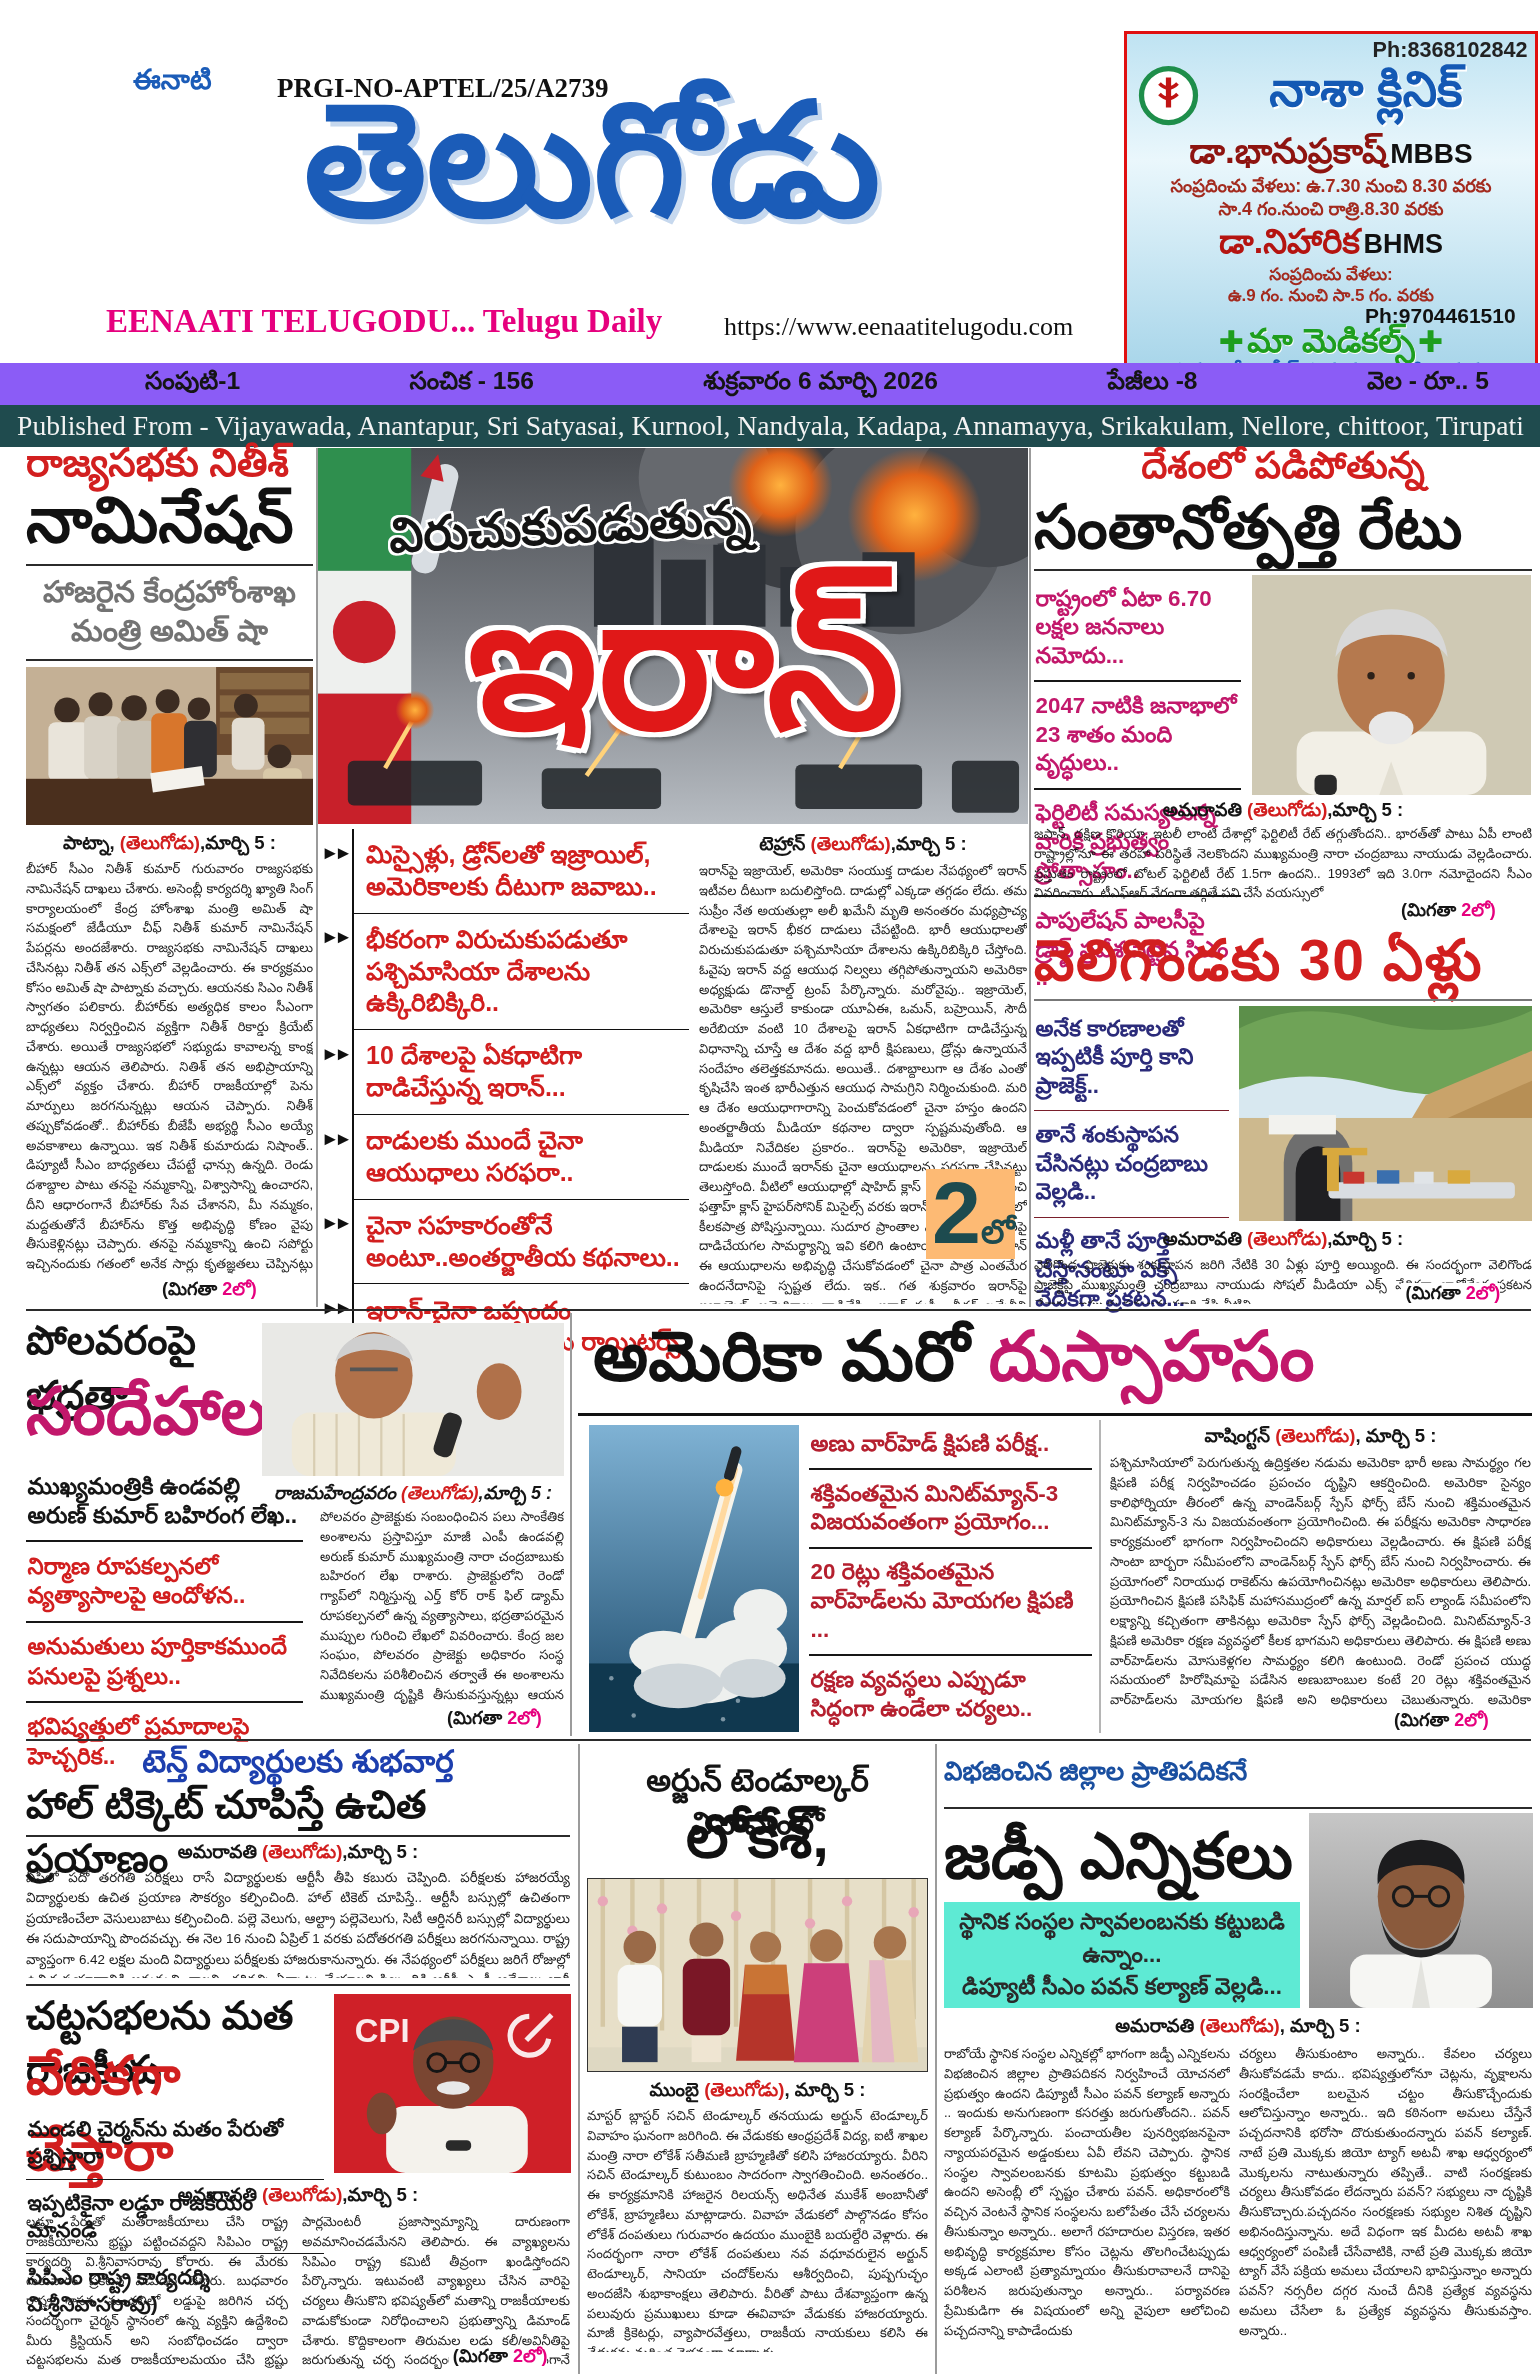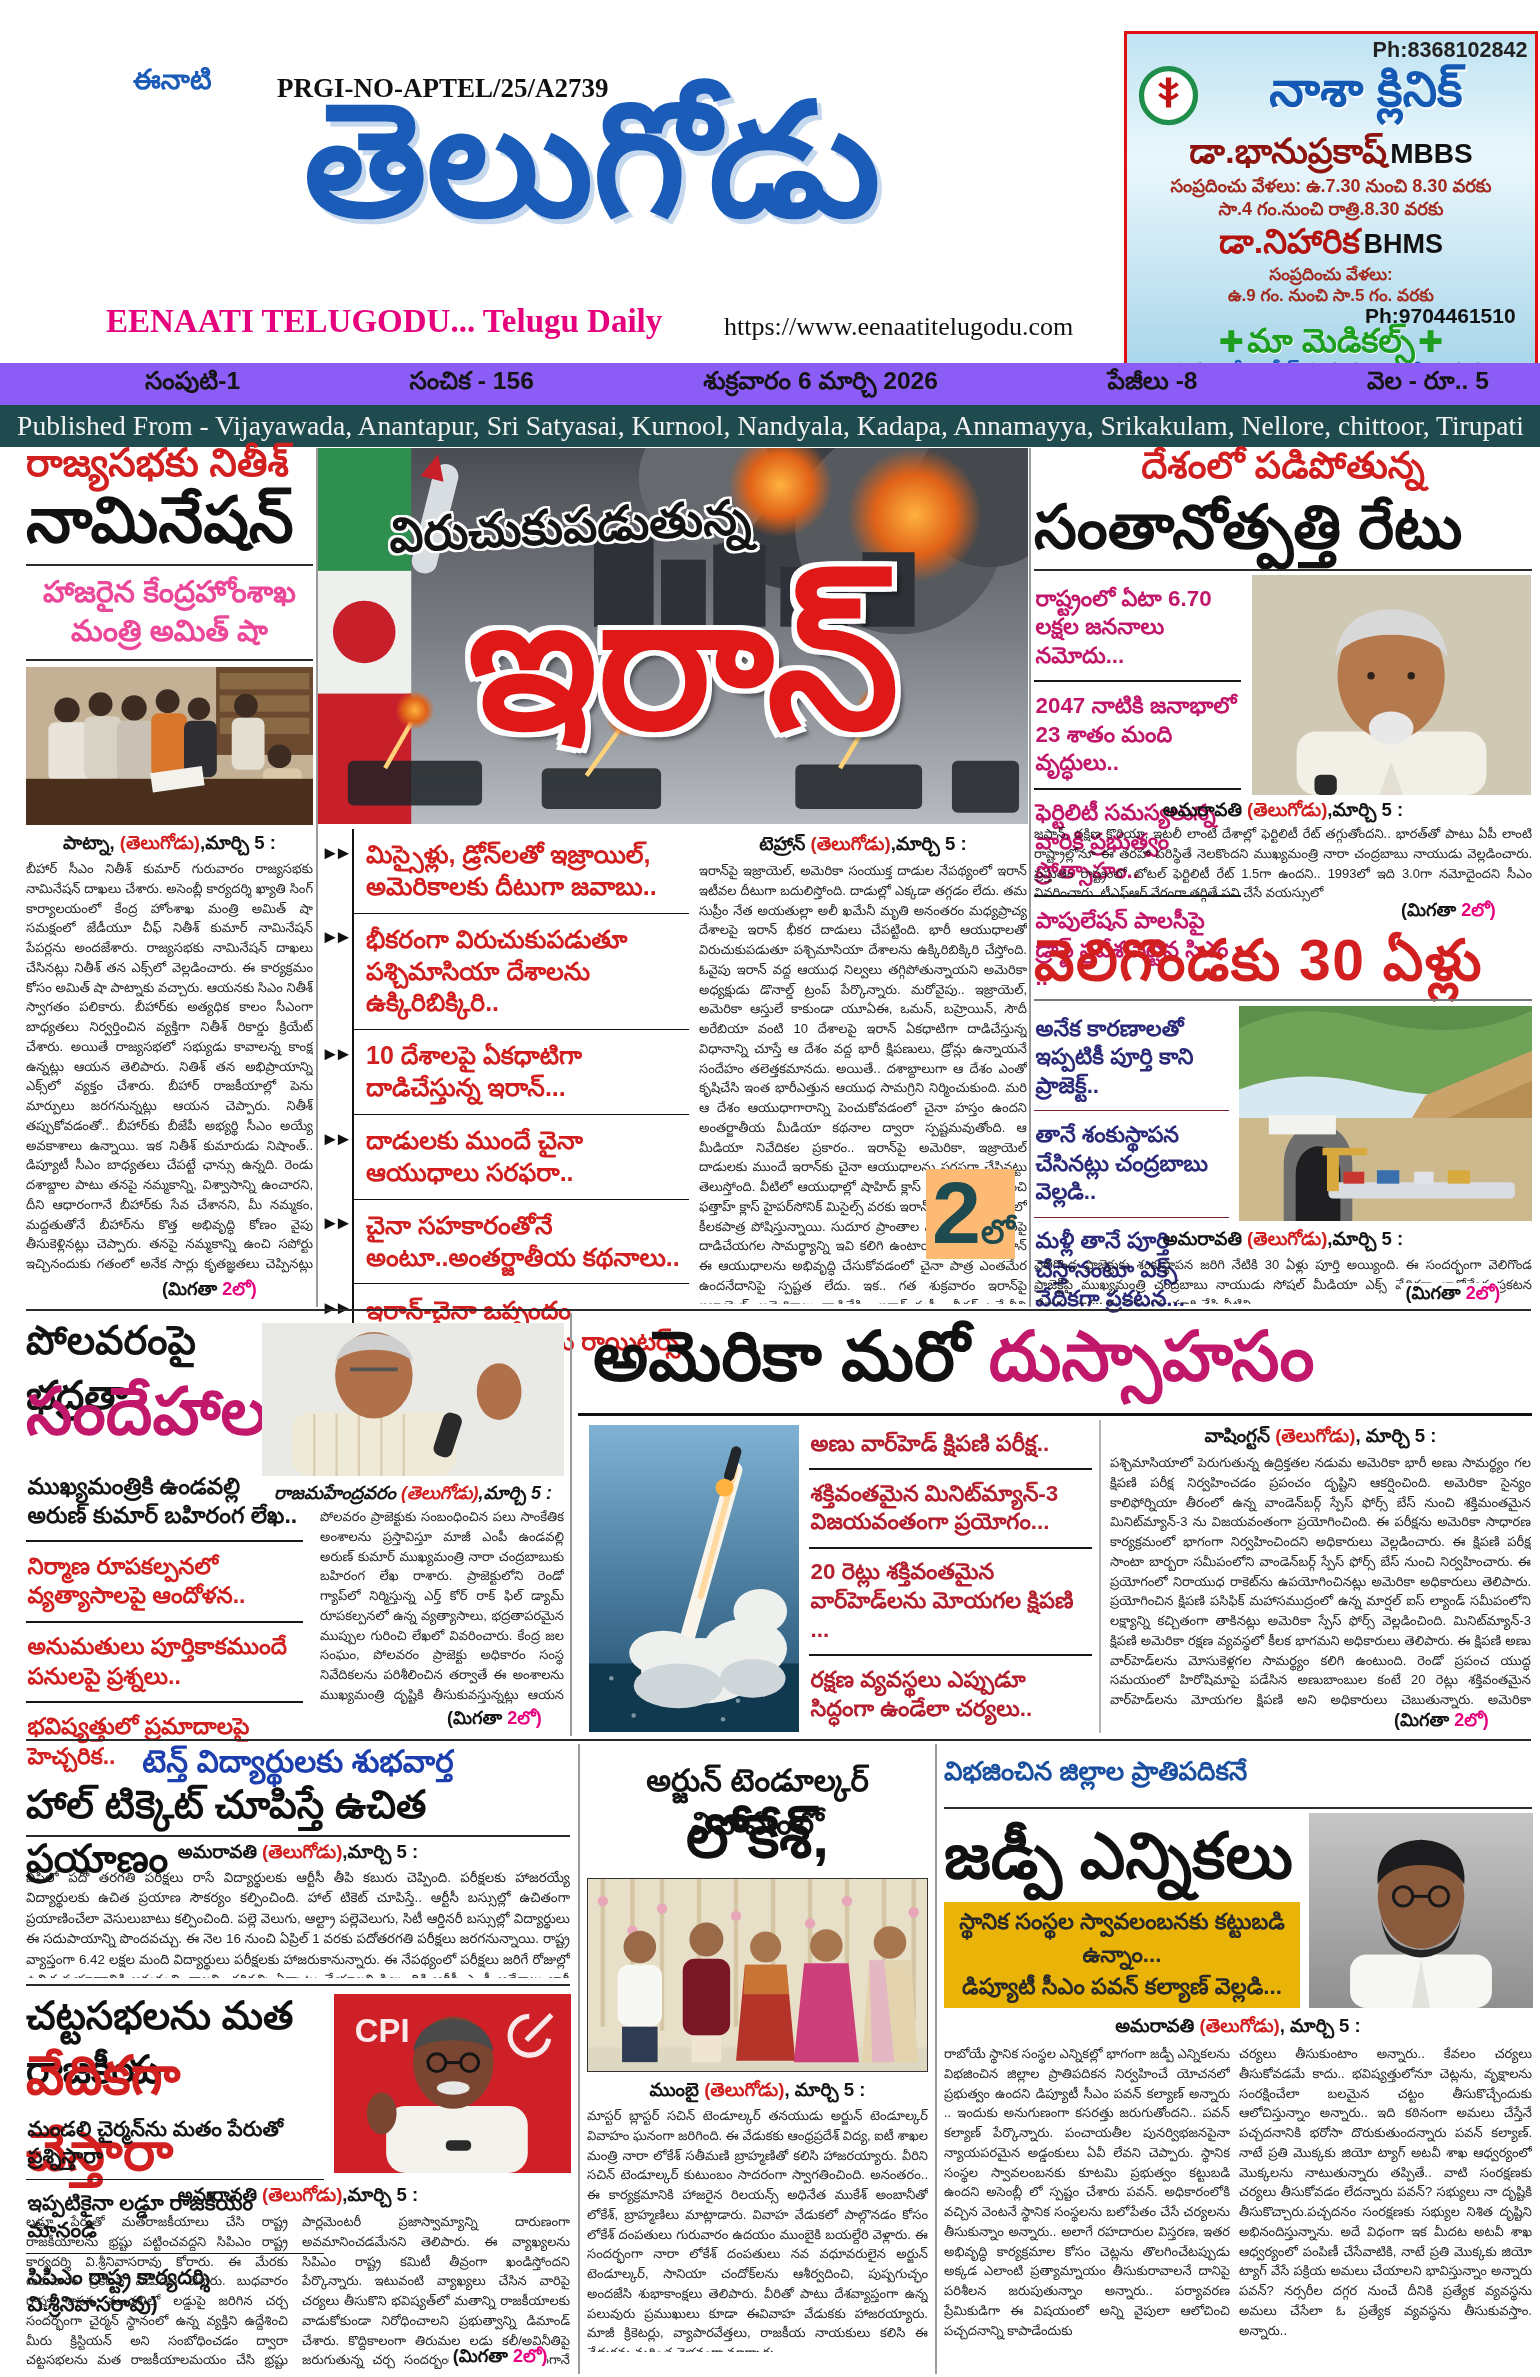--- a/index.html
+++ b/index.html
@@ -89,21 +89,21 @@
     <span class="b" style="font-size:24.6px;">పేజీలు -8</span>
     <span class="b" style="font-size:24.6px;">వెల - రూ.. 5</span>
   </div>
 
   <div class="abs serif ctr" style="left:0;top:405px;width:1541px;height:42px;background:#1f4b4e;color:#f3f3f3;font-size:27.6px;line-height:42px;">Published From - Vijayawada, Anantapur, Sri Satyasai, Kurnool, Nandyala, Kadapa, Annamayya, Srikakulam, Nellore, chittoor, Tirupati</div>
 
   <section>
     <div class="abs b" style="left:26px;top:441px;width:291px;font-size:39px;color:#d21f1f;">రాజ్యసభకు నితీశ్</div>
     <div class="abs b" style="left:26px;top:483px;width:291px;font-size:64px;color:#111;">నామినేషన్</div>
     <div class="hrule" style="left:26px;top:564px;width:287px;height:1.5px;"></div>
-    <div class="abs b ctr" style="left:26px;top:572px;width:287px;font-size:30px;line-height:1.3;color:#ec4899;">హాజరైన కేంద్రహోంశాఖ మంత్రి అమిత్ షా</div>
+    <div class="abs b ctr" style="left:26px;top:572px;width:287px;font-size:30px;line-height:1.3;color:#737373;">హాజరైన కేంద్రహోంశాఖ మంత్రి అమిత్ షా</div>
     <div class="hrule" style="left:26px;top:659px;width:287px;height:1.5px;"></div>
     <div class="photo" style="left:26px;top:667px;width:287px;height:158px;">
       <svg viewBox="0 0 385 212" preserveAspectRatio="none">
         <rect width="385" height="212" fill="#c4b095"></rect>
         <rect x="255" y="0" width="130" height="118" fill="#6b4a2f"></rect>
         <rect x="260" y="8" width="120" height="22" fill="#8a6a44"></rect>
           <rect x="260" y="38" width="120" height="22" fill="#8a6a44"></rect>
           <rect x="260" y="68" width="120" height="22" fill="#8a6a44"></rect>
         <g fill="#3c2c22">
           <circle cx="55" cy="58" r="17"></circle>
@@ -499,21 +499,21 @@
     <div class="abs dateline" style="left:587px;top:2079px;width:341px;">
       <span>ముంబై</span> <span class="brand">(తెలుగోడు)</span><span>, మార్చి 5 :</span>
     </div>
     <div class="abs bodytext" style="left:587px;top:2106px;width:341px;height:246px;">మాస్టర్ బ్లాస్టర్ సచిన్ టెండూల్కర్ తనయుడు అర్జున్ టెండూల్కర్ వివాహం ఘనంగా జరిగింది. ఈ వేడుకకు ఆంధ్రప్రదేశ్ విద్య, ఐటీ శాఖల మంత్రి నారా లోకేశ్ సతీమణి బ్రాహ్మణితో కలిసి హాజరయ్యారు. వీరిని సచిన్ టెండూల్కర్ కుటుంబం సాదరంగా స్వాగతించింది. అనంతరం.. ఈ కార్యక్రమానికి హాజరైన రిలయన్స్ అధినేత ముకేశ్ అంబానీతో లోకేశ్, బ్రాహ్మణిలు మాట్లాడారు. వివాహ వేడుకలో పాల్గొనడం కోసం లోకేశ్ దంపతులు గురువారం ఉదయం ముంబైకి బయల్దేరి వెళ్లారు. ఈ సందర్భంగా నారా లోకేశ్ దంపతులు నవ వధూవరులైన అర్జున్ టెండూల్కర్, సానియా చందోక్‌లను ఆశీర్వదించి, పుష్పగుచ్ఛం అందజేసి శుభాకాంక్షలు తెలిపారు. వీరితో పాటు దేశవ్యాప్తంగా ఉన్న పలువురు ప్రముఖులు కూడా ఈవివాహ వేడుకకు హాజరయ్యారు. మాజీ క్రికెటర్లు, వ్యాపారవేత్తలు, రాజకీయ నాయకులు కలిసి ఈ వేడుకను మరింత వైభవంగా మార్చారు.</div>
   </section>
 
   <section>
     <div class="abs b" style="left:944px;top:1756px;width:589px;font-size:26px;color:#1a4fa0;">విభజించిన జిల్లాల ప్రాతిపదికనే</div>
     <div class="hrule" style="left:944px;top:1807px;width:588px;height:2.2px;"></div>
     <div class="abs b" style="left:944px;top:1819px;width:358px;font-size:64px;color:#111;">జడ్పీ ఎన్నికలు</div>
-    <div class="abs" style="left:944px;top:1902px;width:356px;height:106px;background:#eab308;display:flex;flex-direction:column;justify-content:center;text-align:center;">
+    <div class="abs" style="left:944px;top:1902px;width:356px;height:106px;background:#5eead4;display:flex;flex-direction:column;justify-content:center;text-align:center;">
       <div class="b" style="font-size:22.4px;color:#2a2a2a;line-height:1.45;">స్థానిక సంస్థల స్వావలంబనకు కట్టుబడి ఉన్నాం...</div>
       <div class="b" style="font-size:22.4px;color:#2a2a2a;line-height:1.45;">డిప్యూటీ సీఎం పవన్ కల్యాణ్ వెల్లడి...</div>
     </div>
     <div class="photo" style="left:1309px;top:1813px;width:224px;height:195px;">
       <svg viewBox="0 0 300 262" preserveAspectRatio="none">
         <defs>
             <linearGradient id="pbg" x1="0" y1="0" x2="0" y2="1">
               <stop offset="0" stop-color="#c6c6c6"></stop>
               <stop offset="1" stop-color="#8f8f8f"></stop>
             </linearGradient>

